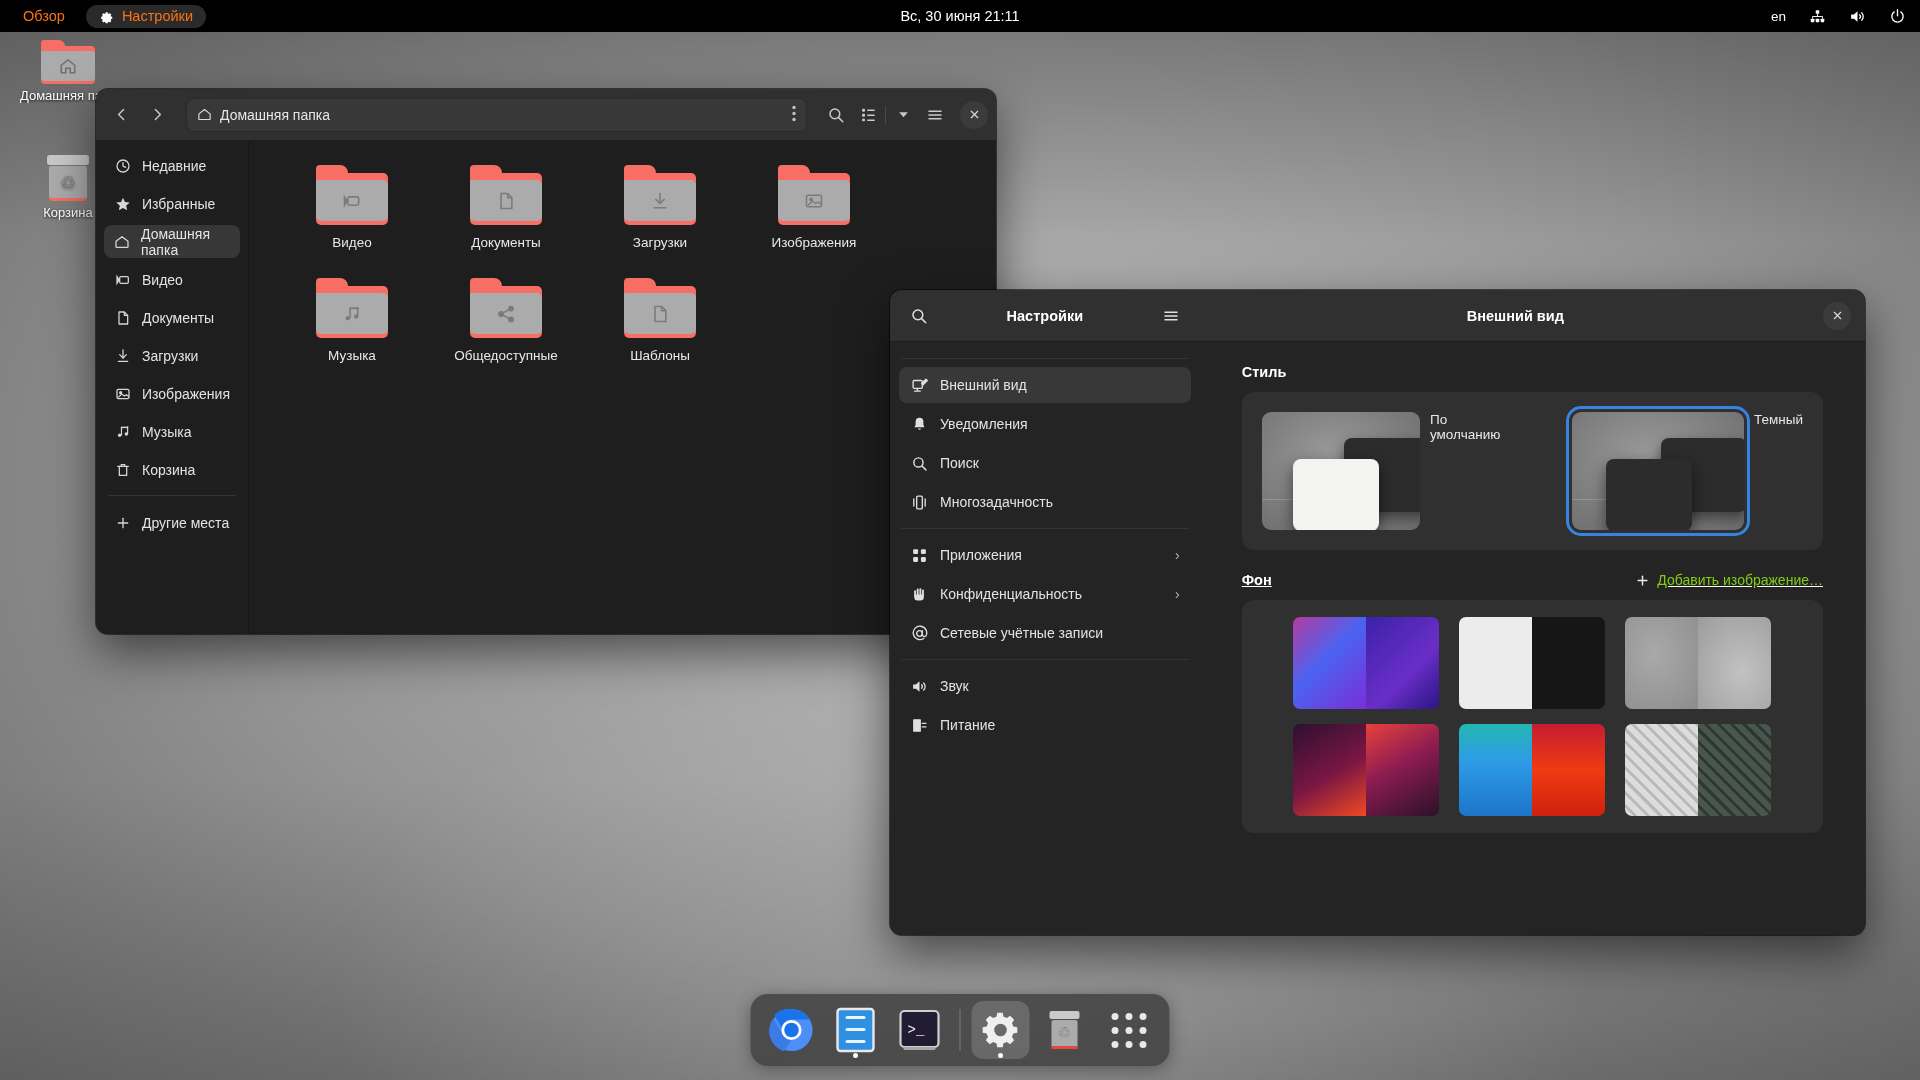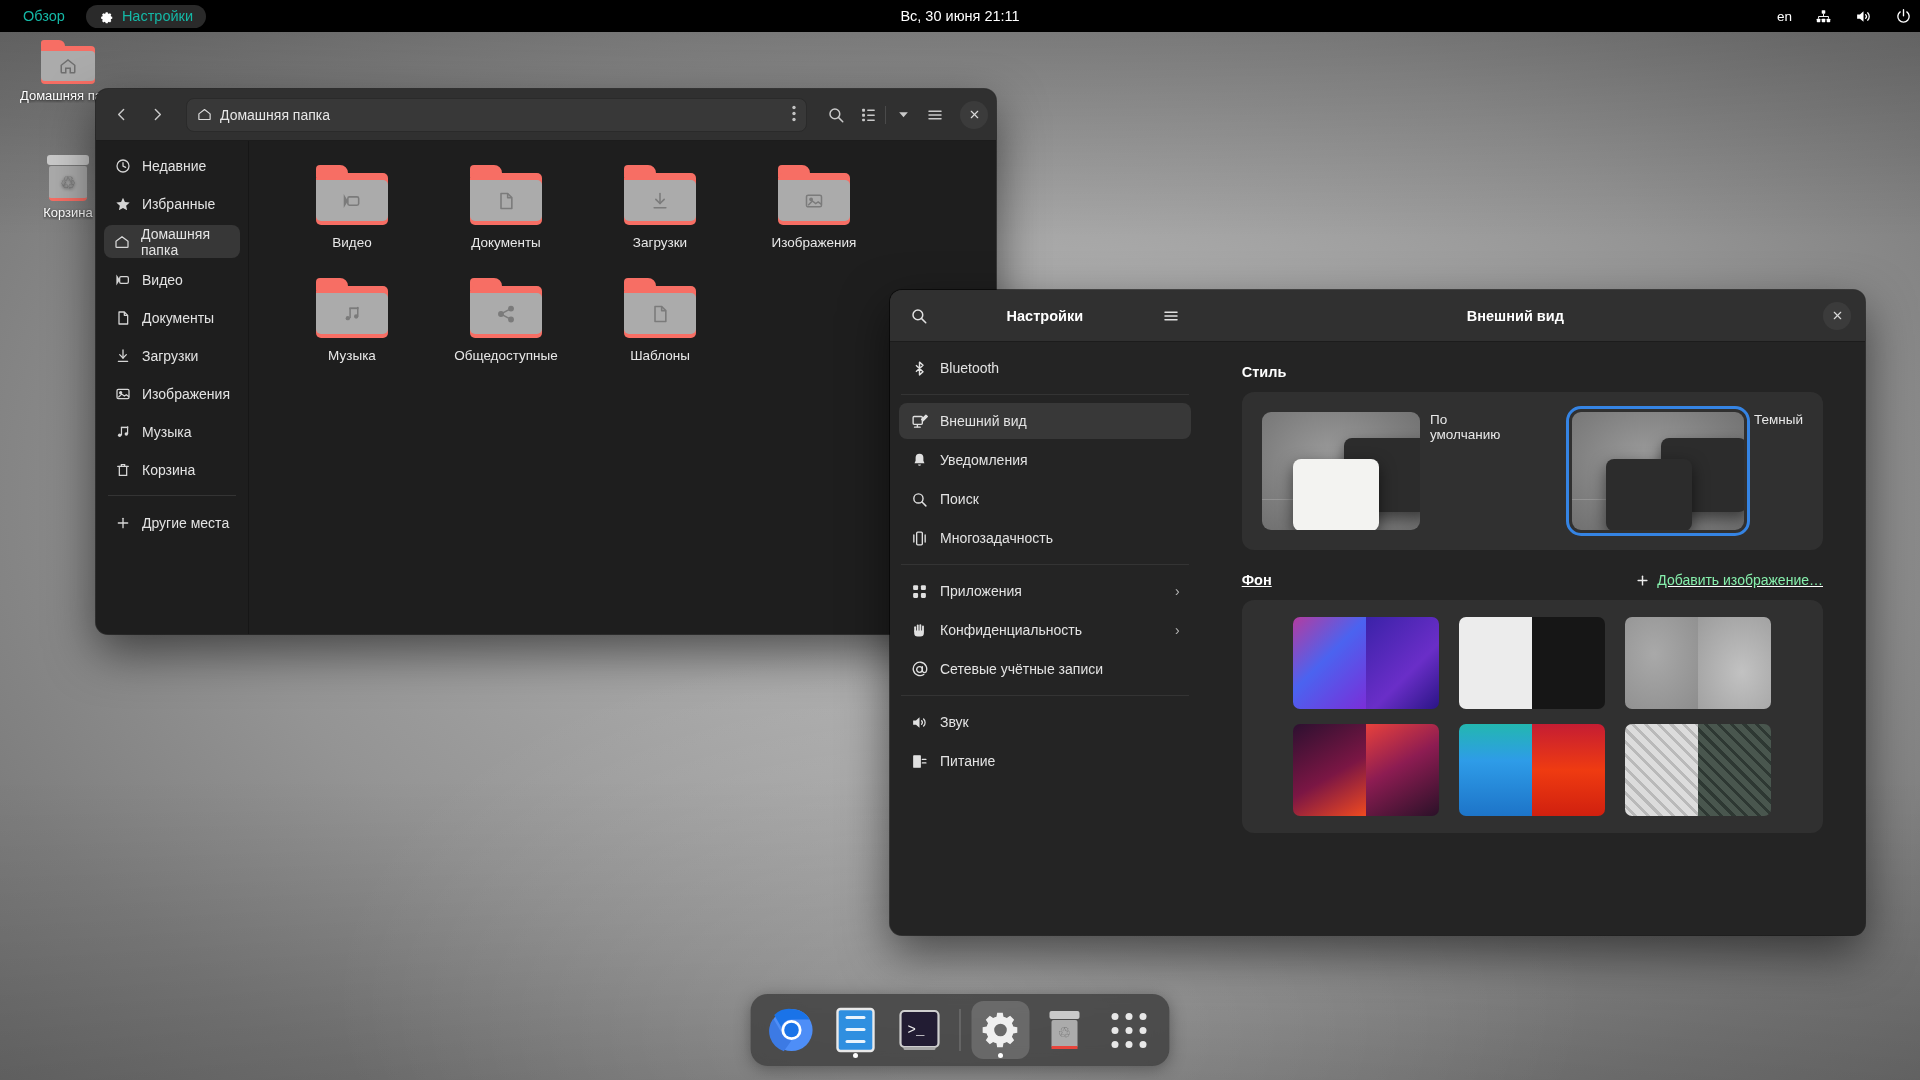--- a/index.html
+++ b/index.html
@@ -31,32 +31,32 @@
     background: #000;
     display: flex; align-items: center;
     color: #fff; font-size: 14.5px;
     z-index: 60;
     user-select: none;
   }
   .tb-left { display: flex; align-items: center; gap: 8px; padding-left: 10px; }
   .tb-btn {
     padding: 4px 13px; border-radius: 14px;
     display: flex; align-items: center; gap: 8px;
-    color: #14b8a6; line-height: 1;
+    color: #f97316; line-height: 1;
   }
   .tb-btn.active { background: #2a2a2a; }
   .tb-center {
     position: absolute; left: 50%; top: 0; height: 32px;
     transform: translateX(-50%);
     display: flex; align-items: center; gap: 9px;
     font-size: 14.5px; color: #fff; white-space: nowrap;
   }
   .tb-right {
     margin-left: auto; display: flex; align-items: center;
-    gap: 23px; padding-right: 8px;
+    gap: 23px; padding-right: 14px;
   }
   .tb-right .lang { font-size: 13.5px; color: #fff; }
   .ico { display: inline-flex; align-items: center; justify-content: center; }
 
   
   .desk-icon {
     position: absolute;
     width: 96px;
     display: flex; flex-direction: column; align-items: center;
     gap: 4px;
@@ -212,21 +212,21 @@
   #set-right-header .title {
     flex: 1; text-align: center; font-size: 14.5px; font-weight: bold; color: #fff;
   }
   #set-content { flex: 1; background: #242424; padding: 22px 42px; overflow: hidden; }
   .sec-head {
     display: flex; align-items: center; font-size: 14.5px;
     font-weight: bold; color: #fff; margin-bottom: 12px;
   }
   .add-img {
     margin-left: auto; display: flex; align-items: center; gap: 7px;
-    font-size: 14px; font-weight: normal; color: #86efac;
+    font-size: 14px; font-weight: normal; color: #84cc16;
   }
   .style-card {
     background: #303030; border-radius: 12px;
     padding: 20px; display: flex; justify-content: center; gap: 58px;
   }
   .style-opt { display: flex; flex-direction: row; align-items: flex-start; gap: 10px; }
   .style-thumb {
     width: 172px; height: 118px; border-radius: 9px;
     position: relative; overflow: hidden;
     background: radial-gradient(ellipse at 45% 40%, #9c9c9c, #7e7e7e 60%, #6c6c6c 100%);
@@ -604,28 +604,20 @@
         <div class="hbtn">
           <svg width="18" height="18" viewBox="0 0 24 24" fill="none" stroke="#e0e0e0" stroke-width="2" stroke-linecap="round">
               <line x1="4" y1="7" x2="20" y2="7"></line>
               <line x1="4" y1="12" x2="20" y2="12"></line>
               <line x1="4" y1="17" x2="20" y2="17"></line>
             </svg>
         </div>
       </div>
 
       <div id="set-nav">
-        <div class="nav-item">
-          <span class="ico">
-              <svg width="17" height="17" viewBox="0 0 24 24" fill="none" stroke="currentColor" stroke-width="2" stroke-linejoin="round">
-                <polyline points="7,7.5 17,16.5 12,21 12,3 17,7.5 7,16.5"></polyline>
-              </svg>
-            </span>
-          <span>Bluetooth</span>
-        </div>
         <div class="nav-div"></div>
         <div class="nav-item sel">
           <span class="ico">
               <svg width="17" height="17" viewBox="0 0 24 24" fill="none" stroke="currentColor" stroke-width="1.9" stroke-linejoin="round">
                 <rect x="3" y="5" width="13" height="11" rx="1.5"></rect>
                 <line x1="9" y1="16" x2="9" y2="20"></line>
                 <line x1="5" y1="20" x2="13" y2="20" stroke-linecap="round"></line>
                 <path d="M15 9l6-6 2 2-6 6z" fill="currentColor"></path>
               </svg>
             </span>

